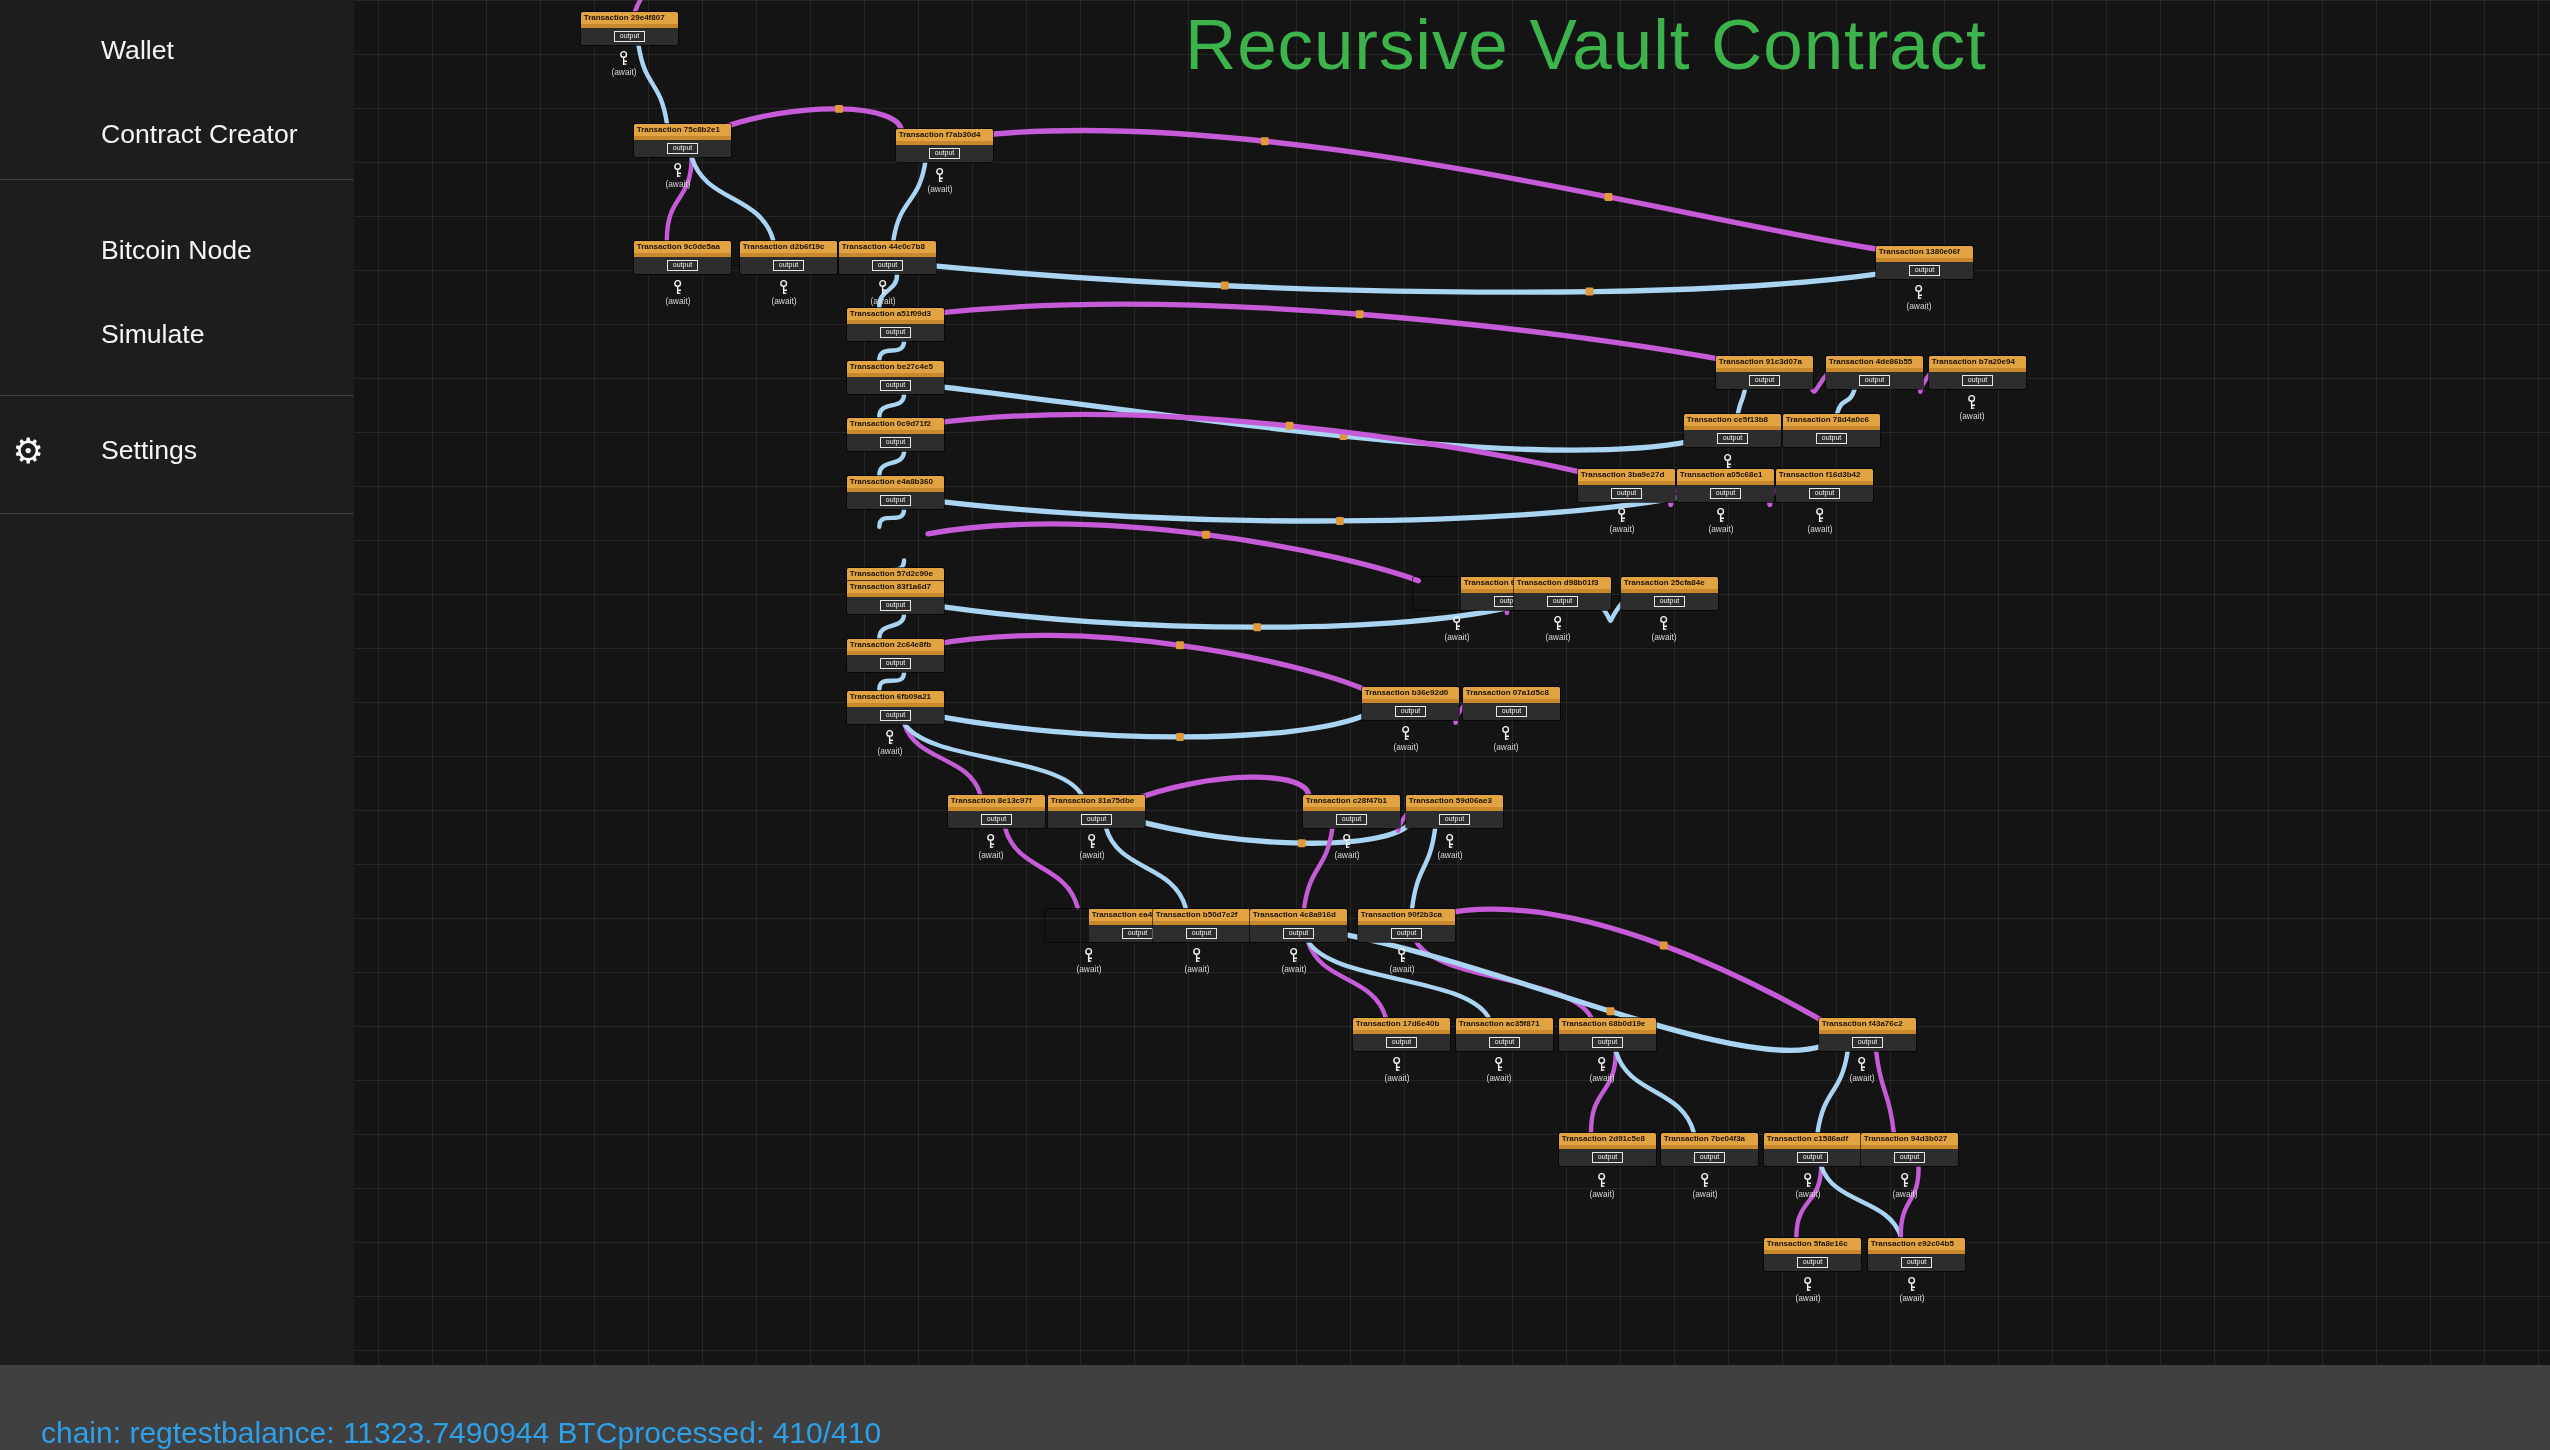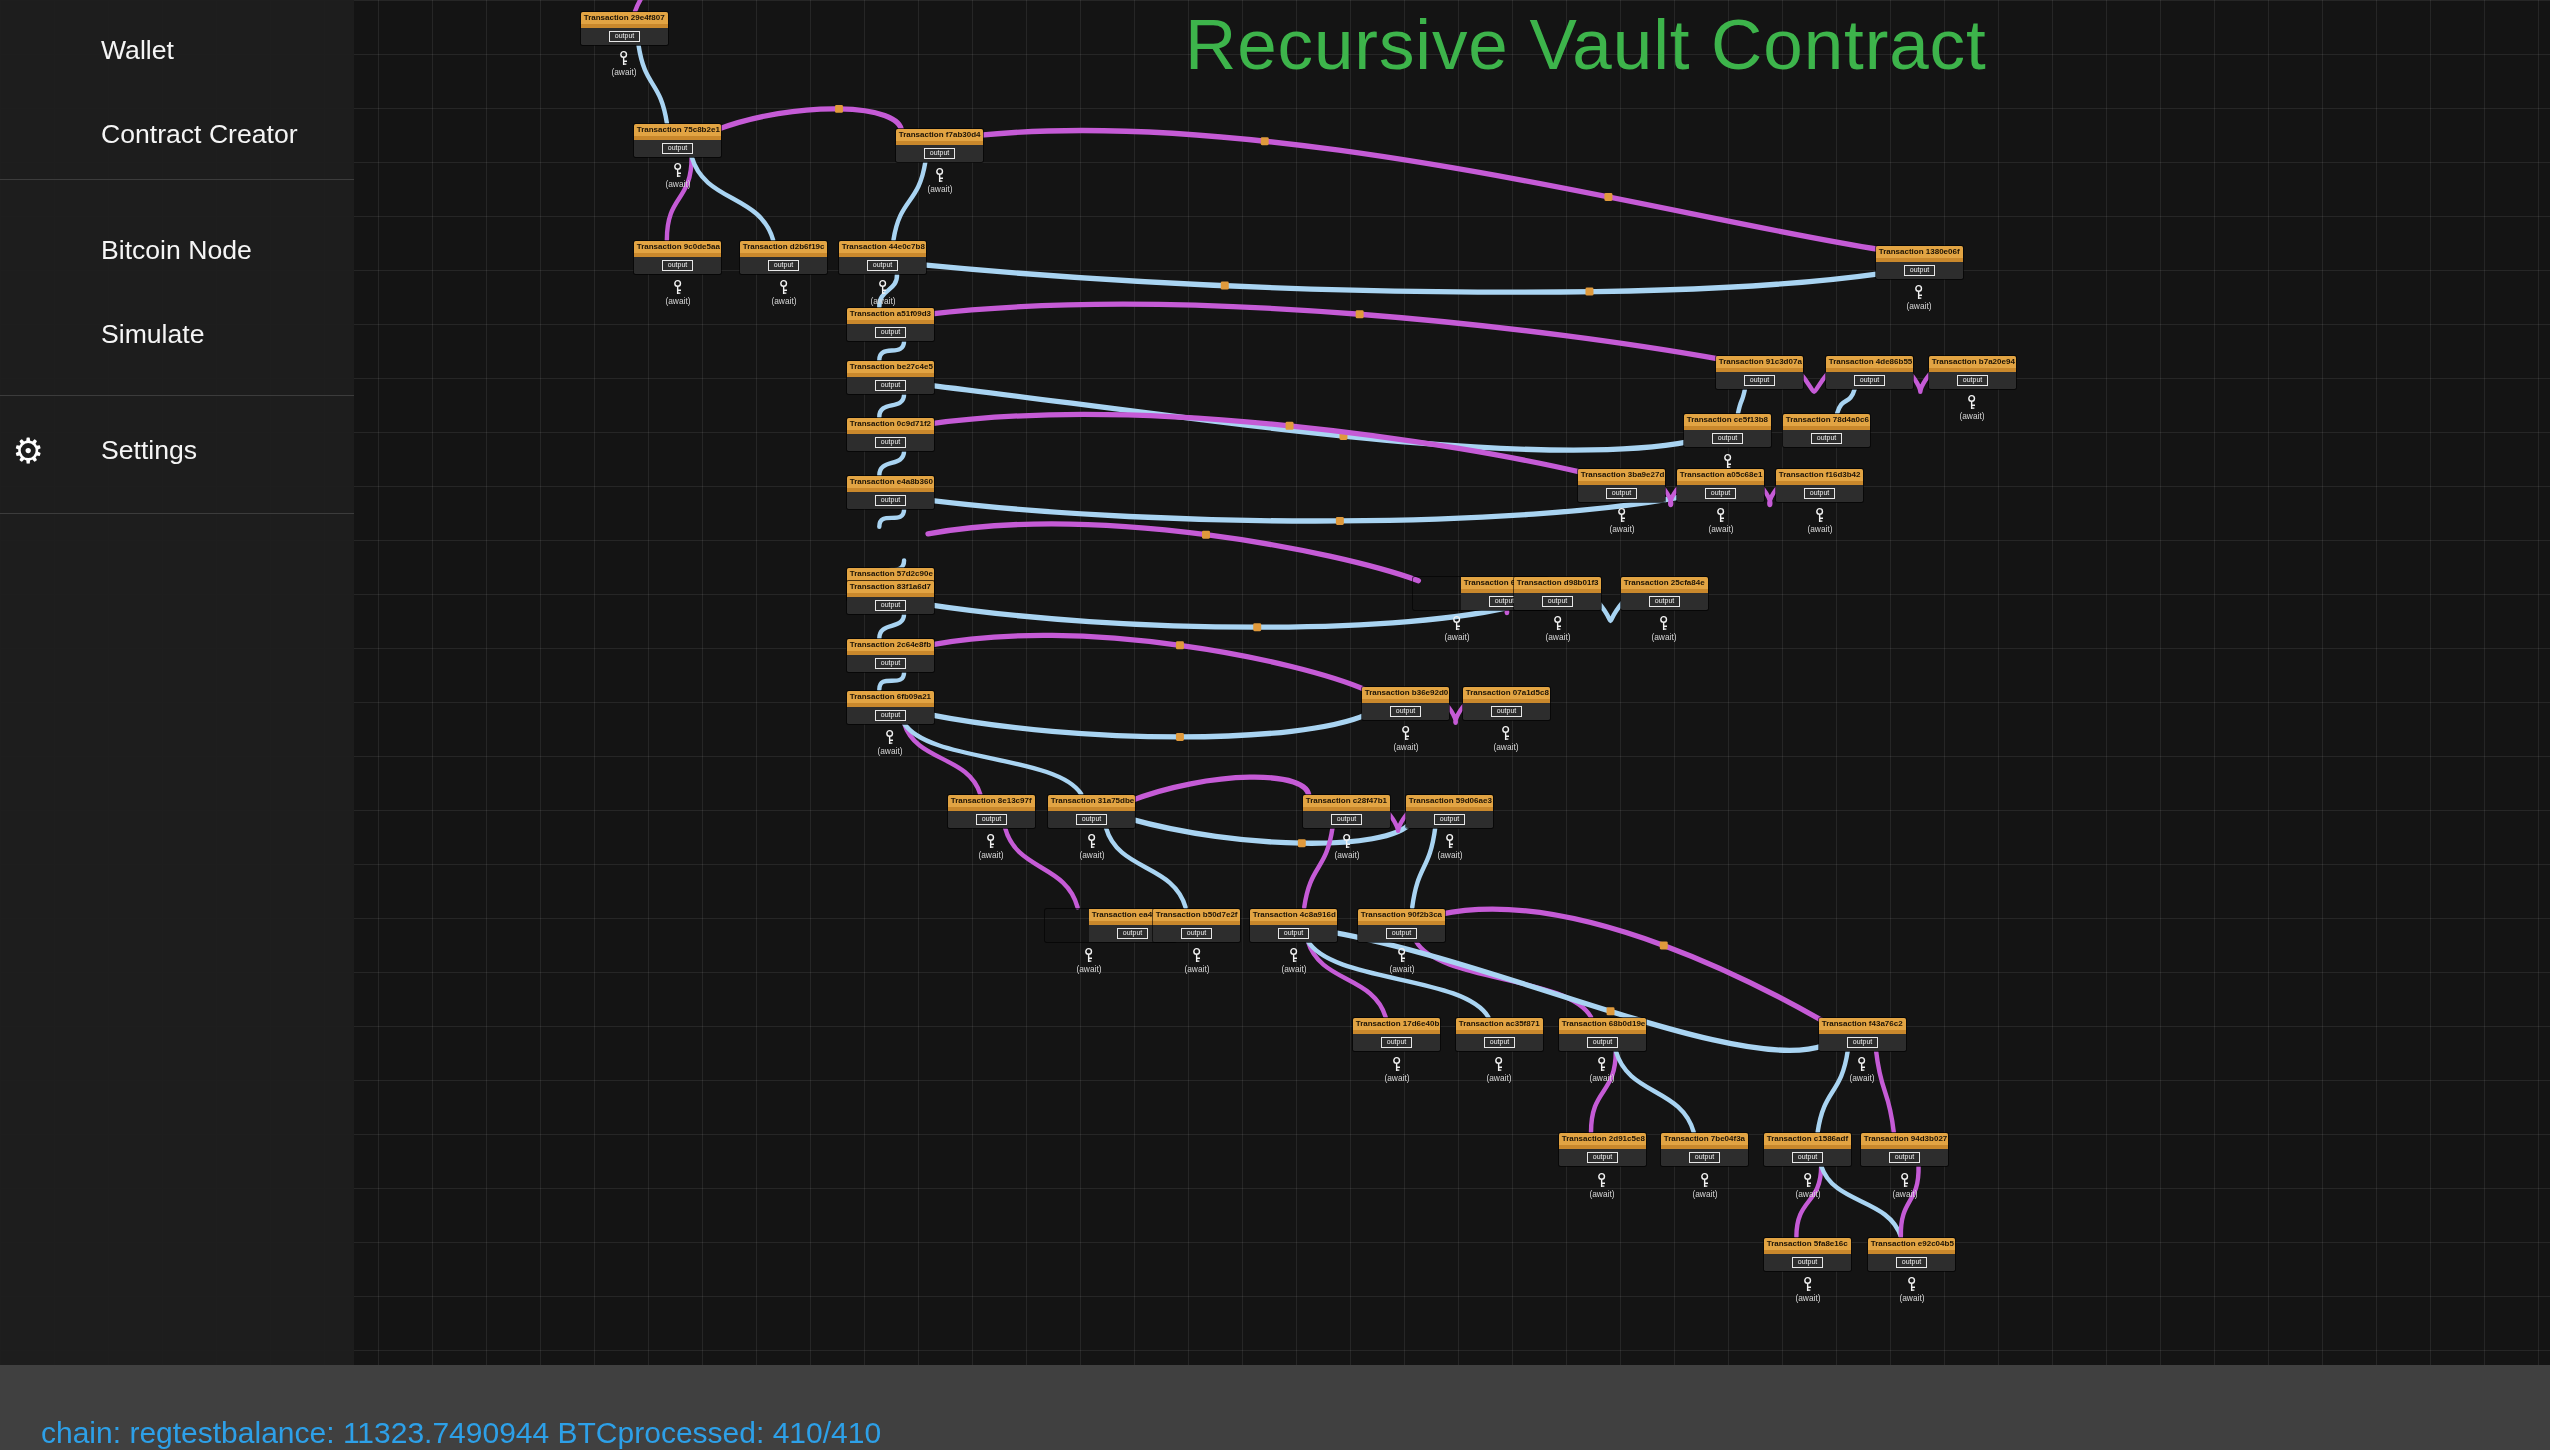--- a/index.html
+++ b/index.html
@@ -12,21 +12,21 @@
       linear-gradient(to right, rgba(255,255,255,0.075) 0.9px, transparent 0.9px),
       linear-gradient(to bottom, rgba(255,255,255,0.075) 0.9px, transparent 0.9px);
     background-size:54px 54px;}
   #edge-layer{position:absolute;left:0;top:0;}
   #node-layer{position:absolute;inset:0;}
 
   .title{position:absolute;left:1185px;top:3.5px;font-size:71px;font-weight:400;
          color:var(--title-green,#3db44b);letter-spacing:0.9px;white-space:nowrap;z-index:5;}
 
   
-  .node{position:absolute;width:87px;border-radius:1.8px;overflow:hidden;
+  .node{position:absolute;width:97px;border-radius:1.8px;overflow:hidden;
         box-shadow:0 0 0 0.9px rgba(0,0,0,.65);z-index:3;}
   .nh{background:var(--node-orange,#e2a443);color:#1c1306;font-size:8px;font-weight:bold;
       line-height:11.5px;padding:0 2.7px;white-space:nowrap;overflow:hidden;}
   .ns{height:4.4px;background:#c9882c;}
   .nb{height:17px;background:#2d2d2d;display:flex;align-items:center;justify-content:center;}
   .obox{border:0.9px solid #e8e8e8;color:#f0f0f0;font-size:7px;line-height:8.9px;padding:0 4.4px;}
   .glyph{position:absolute;width:50px;text-align:center;z-index:2;}
   .glyph svg{display:block;margin:0 auto;}
   .gcap{font-size:8.4px;color:#d8d8d8;line-height:9.7px;white-space:nowrap;}
 

